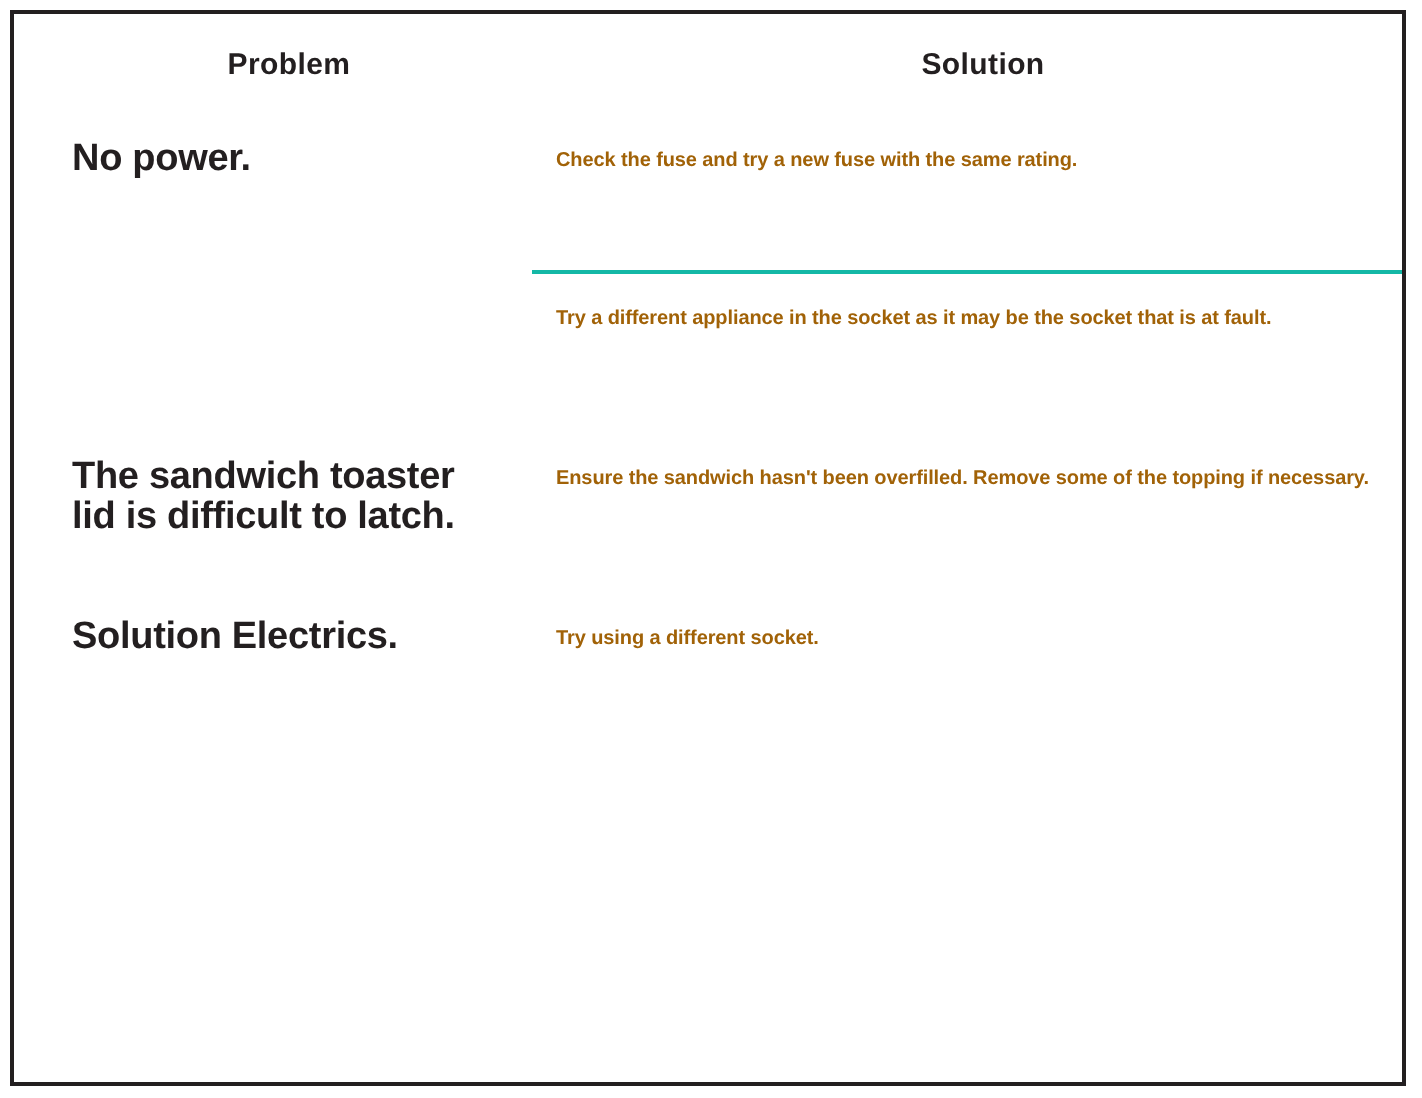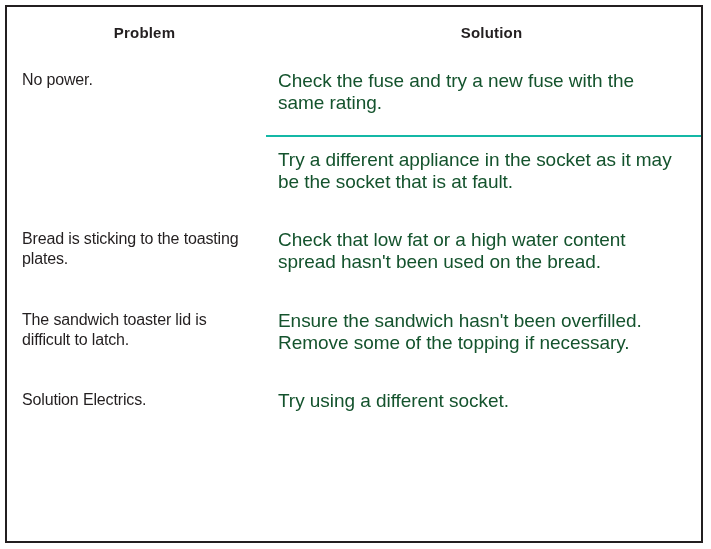--- a/index.html
+++ b/index.html
@@ -61,35 +61,35 @@
   .rule-thick-top {
     border-top: 3px solid #231f20;
   }
 
   .cell-inner {
     padding: 12px 14px 10px 13px;
     box-sizing: border-box;
   }
 
   .cell-problem .cell-inner {
-    font-size: 16px;
-    font-weight: normal;
+    font-size: 19px;
+    font-weight: bold;
     line-height: 20px;
     letter-spacing: -0.15px;
     color: #231f20;
-    padding-left: 15px;
+    padding-left: 29px;
     padding-top: 12px;
   }
 
   .cell-solution .cell-inner {
-    font-size: 19px;
-    font-weight: normal;
+    font-size: 10px;
+    font-weight: bold;
     line-height: 22px;
     letter-spacing: -0.05px;
-    color: #14532d;
+    color: #a16207;
     padding-left: 12px;
     padding-top: 12px;
     padding-right: 16px;
   }
 
   
   .hdr td {
     text-align: center;
     vertical-align: middle;
     padding-left: 16px;
@@ -155,28 +155,20 @@
                 <tr class="sub-divider">
                   <td>
                     <div class="cell-inner">Try a different appliance in the socket as it may be the socket that is at fault.</div>
                   </td>
                 </tr>
               </tbody>
             </table>
           </td>
         </tr>
 
-        <tr style="height:81px;">
-          <td class="cell-problem rule-thick-top">
-            <div class="cell-inner">Bread is sticking to the toasting plates.</div>
-          </td>
-          <td class="cell-solution rule-thick-top">
-            <div class="cell-inner">Check that low fat or a high water content spread hasn't been used on the bread.</div>
-          </td>
-        </tr>
 
         <tr style="height:80px;">
           <td class="cell-problem rule-thick-top">
             <div class="cell-inner">The sandwich toaster lid is difficult to latch.</div>
           </td>
           <td class="cell-solution rule-thick-top">
             <div class="cell-inner">Ensure the sandwich hasn't been overfilled. Remove some of the topping if necessary.</div>
           </td>
         </tr>
 

